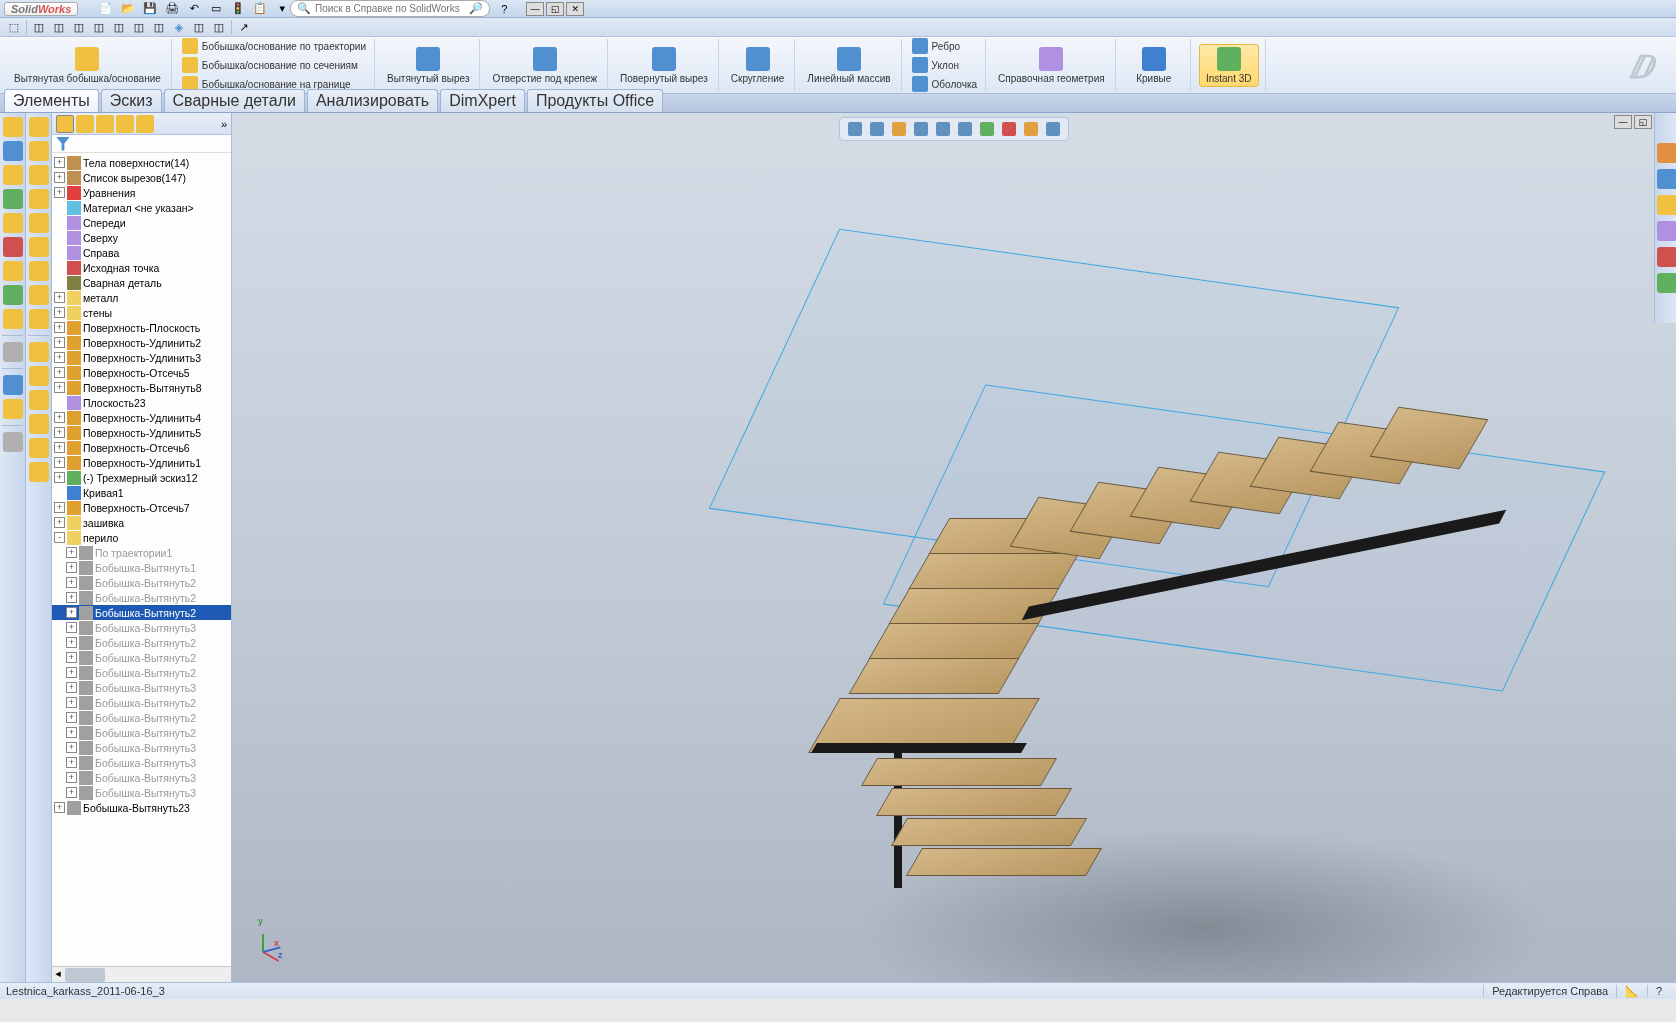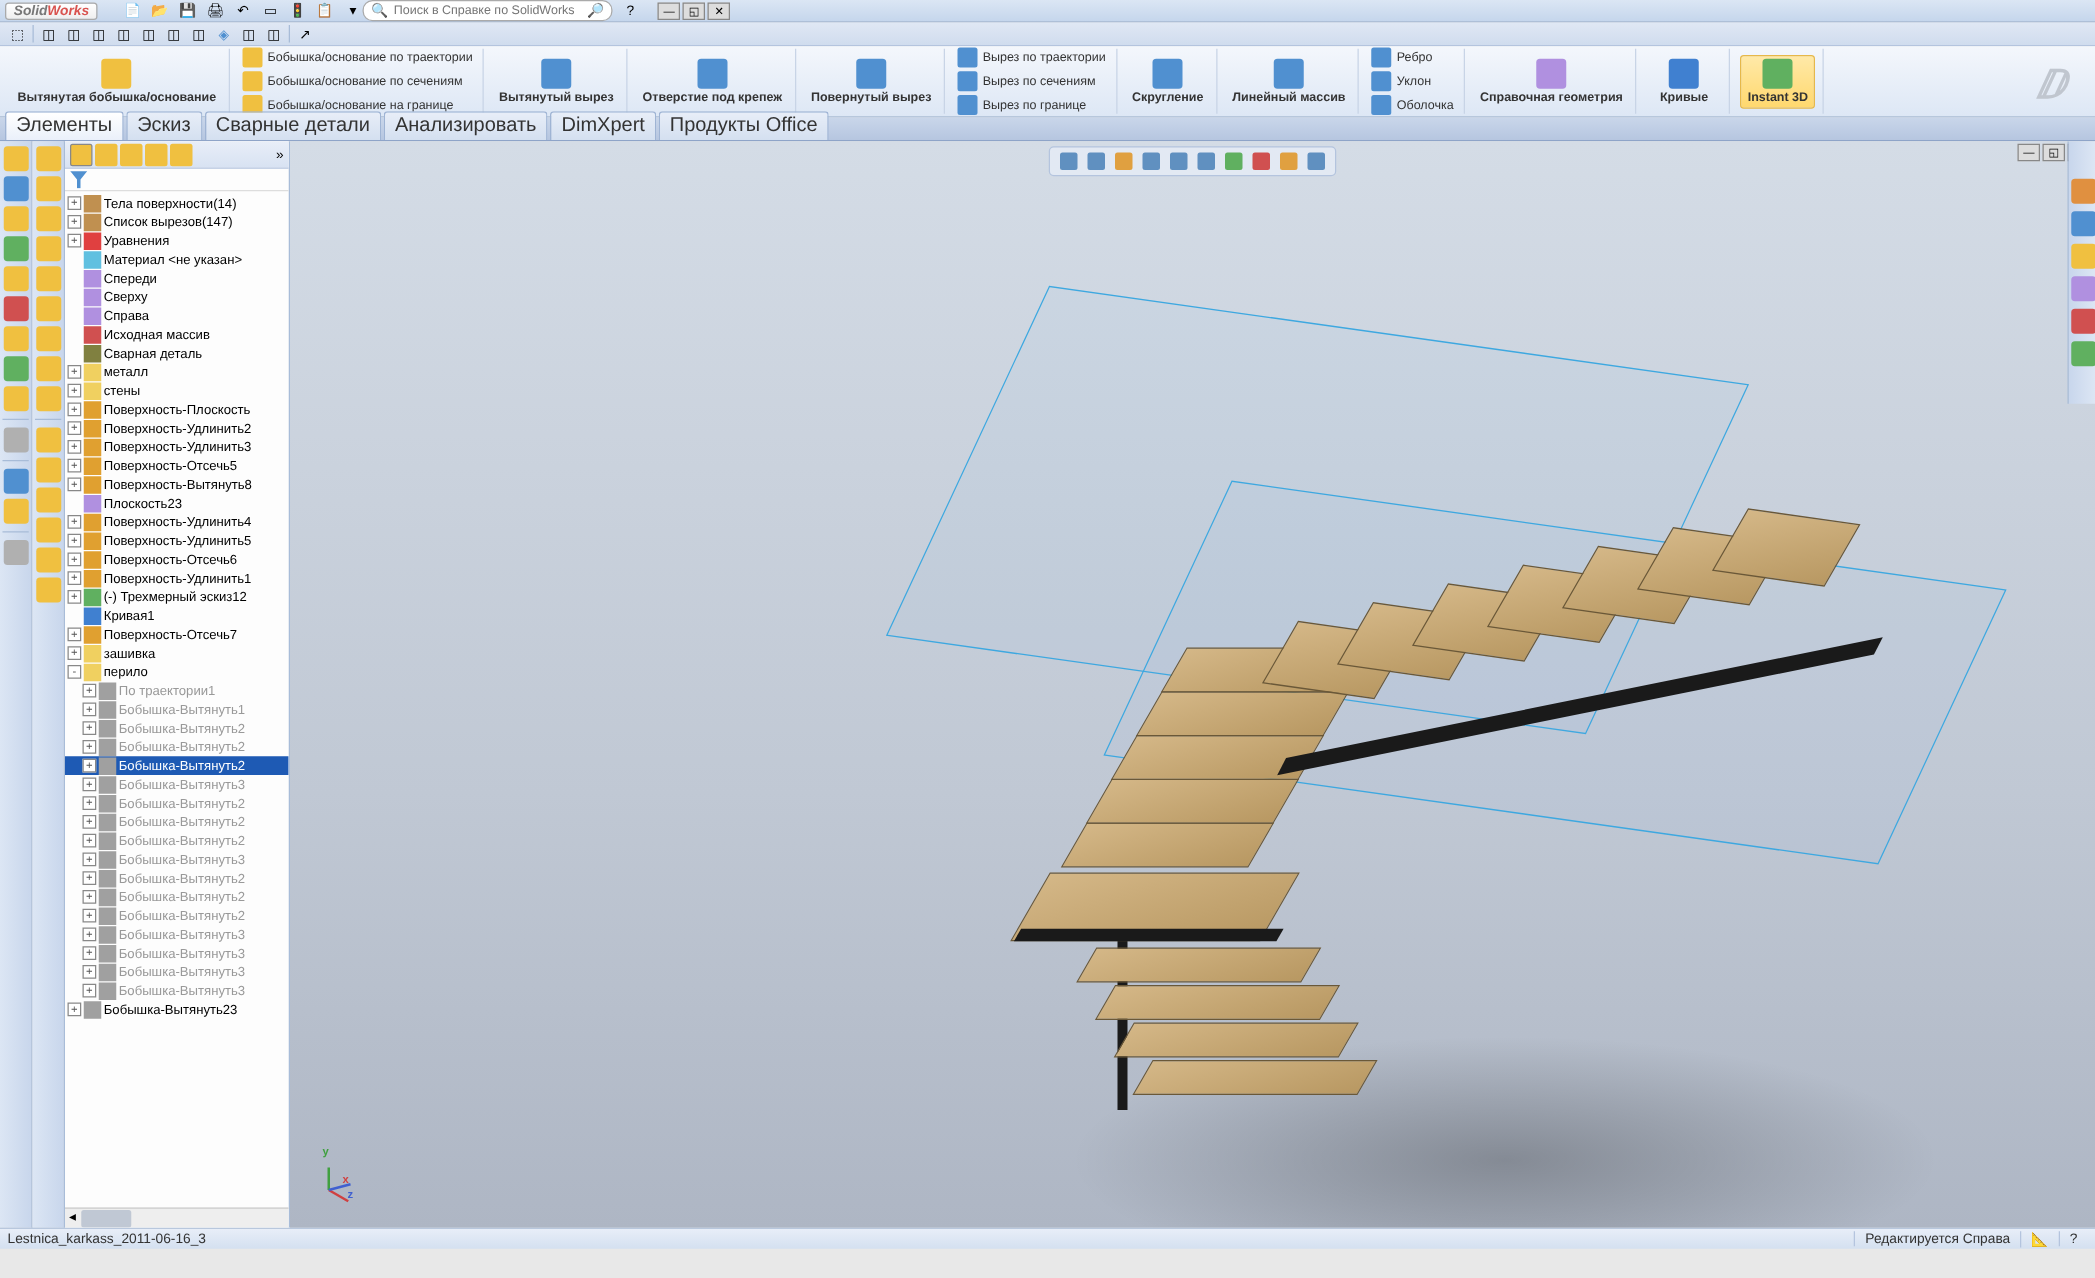--- a/index.html
+++ b/index.html
@@ -20,21 +20,21 @@
 
 
 .toolbar2 { height:19px; background:linear-gradient(#e0e8f4,#d0dcee); display:flex; align-items:center; padding:0 6px; gap:4px; border-bottom:1px solid #b4c4de;}
 .tb2-btn { width:16px; height:16px; cursor:pointer; display:flex; align-items:center; justify-content:center; }
 
 
 .ribbon { height:57px; background:linear-gradient(#f4f7fc,#dde7f5); display:flex; align-items:stretch; border-bottom:1px solid #a8bcd8; padding:2px 4px; gap:2px; }
 .ribbon-group { display:flex; flex-direction:column; align-items:center; justify-content:center; padding:2px 6px; border-right:1px solid #c8d4e6; }
 .ribbon-big { display:flex; flex-direction:column; align-items:center; gap:2px; cursor:pointer; padding:2px 4px; min-width:60px; }
 .ribbon-big .ico { width:24px; height:24px; background:#f0c040; border-radius:3px; }
-.ribbon-big .lbl { font-size:10px; text-align:left; line-height:11px; color:#333;font-weight:bold; }
+.ribbon-big .lbl { font-size:10px; text-align:left; line-height:11px; color:#333; }
 .ribbon-small { display:flex; align-items:center; gap:4px; cursor:pointer; padding:1px 2px; }
 .ribbon-small .ico { width:16px; height:16px; background:#f0c040; border-radius:2px; }
 .ribbon-small .lbl { font-size:10px; color:#333; white-space:nowrap; }
 .ribbon-col { display:flex; flex-direction:column; gap:1px; }
 .ribbon-active { background:linear-gradient(#ffe9a8,#ffd86e); border:1px solid #e6b84a; border-radius:3px; }
 .ribbon-spacer { flex:1; }
 .sw-big-logo { font-size:32px; color:#c0c6cf; font-style:italic; font-weight:bold; padding:0 20px; align-self:center; }
 
 
 .tabbar { height:19px; background:linear-gradient(#c9d6ea,#b6c6e0); display:flex; align-items:flex-end; padding:0 4px; gap:2px; border-bottom:1px solid #8ea4c8;}
@@ -200,36 +200,20 @@
       </div>
   </div>
   <div class="ribbon-group">
     <div class="ribbon-big">
         <div class="ico" style="background:#5090d0"></div>
         <div class="lbl">Повернутый
 вырез</div>
       </div>
   </div>
   <div class="ribbon-group">
-    <div class="ribbon-col">
-      <div class="ribbon-small">
-          <div class="ico" style="background:#5090d0"></div>
-          <div class="lbl">Вырез по траектории</div>
-        </div>
-      <div class="ribbon-small">
-          <div class="ico" style="background:#5090d0"></div>
-          <div class="lbl">Вырез по сечениям</div>
-        </div>
-      <div class="ribbon-small">
-          <div class="ico" style="background:#5090d0"></div>
-          <div class="lbl">Вырез по границе</div>
-        </div>
-    </div>
-  </div>
-  <div class="ribbon-group">
     <div class="ribbon-big">
         <div class="ico" style="background:#5090d0"></div>
         <div class="lbl">Скругление</div>
       </div>
   </div>
   <div class="ribbon-group">
     <div class="ribbon-big">
         <div class="ico" style="background:#5090d0"></div>
         <div class="lbl">Линейный
 массив</div>
@@ -369,21 +353,21 @@
           <div class="tree-lbl">Сверху</div>
         </div>
         <div class="tree-item">
           <div class="tree-noexp"></div>
           <div class="tree-ico plane"></div>
           <div class="tree-lbl">Справа</div>
         </div>
         <div class="tree-item">
           <div class="tree-noexp"></div>
           <div class="tree-ico origin"></div>
-          <div class="tree-lbl">Исходная массив</div>
+          <div class="tree-lbl">Исходная точка</div>
         </div>
         <div class="tree-item">
           <div class="tree-noexp"></div>
           <div class="tree-ico weld"></div>
           <div class="tree-lbl">Сварная деталь</div>
         </div>
         <div class="tree-item">
           <div class="tree-exp">+</div>
           <div class="tree-ico folder"></div>
           <div class="tree-lbl">металл</div>

